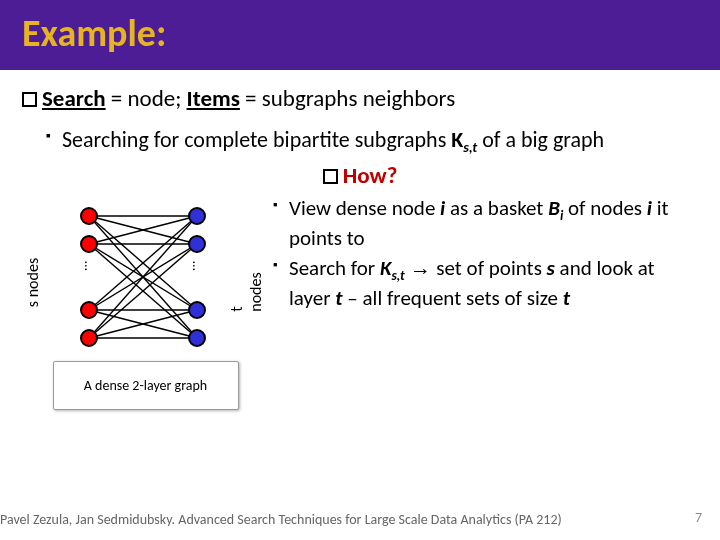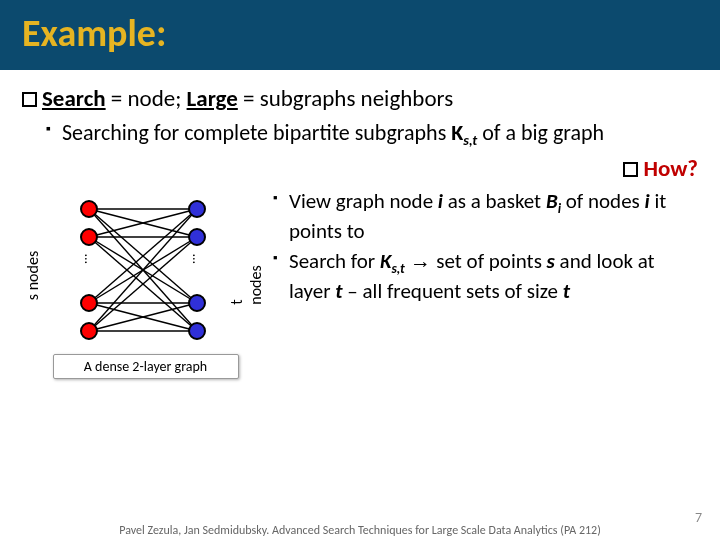--- a/index.html
+++ b/index.html
@@ -1,59 +1,59 @@
 <!DOCTYPE html>
 <html><head>
 <meta charset="utf-8">
 <style>
   * { margin: 0; padding: 0; box-sizing: border-box; }
   body { width: 720px; height: 540px; font-family: Calibri, Arial, sans-serif; background: #fff; position: relative; }
-  .titlebar { background: #0c4a6e; padding: 10px 22px 14px; }
+  .titlebar { background: #4c1d95; padding: 10px 22px 14px; }
   .titlebar h1 { color: #e6b422; font-size: 38px; font-weight: 700; }
   .content { padding: 12px 22px 0 22px; }
   .line { font-size: 23px; line-height: 1.3; color: #000; margin: 2px 0; }
   .chk { display: inline-block; width: 15px; height: 15px; border: 2px solid #000; vertical-align: -1px; margin-right: 5px; }
   .b { font-weight: 700; }
   .u { text-decoration: underline; }
-  .sub { position: relative; margin: 5px 0 4px 24px; padding-left: 16px; font-size: 22px; line-height: 1.3; }
+  .sub { position: relative; margin: 12px 0 4px 24px; padding-left: 16px; font-size: 22px; line-height: 1.3; }
   .sub::before { content: "▪"; position: absolute; left: 0; top: 1px; font-size: 14px; }
-  .howrow { text-align: right; margin: 4px 0 6px; }
+  .howrow { text-align: center; margin: 4px 0 6px; }
   .how { font-size: 23px; }
   .red { color: #c00000; font-weight: 700; }
   .lower { display: flex; align-items: flex-start; gap: 10px; margin-top: 4px; padding: 0 10px 0 6px; }
   .diag-col { width: 235px; flex: none; }
   .diagram { position: relative; width: 235px; height: 160px; }
   .ylabel { position: absolute; top: 78px; font-size: 16px; transform: rotate(-90deg); transform-origin: center; }
   .yl-left { left: -20px; }
   .yl-right { left: 198px; }
   .node { position: absolute; width: 18px; height: 18px; border-radius: 50%; border: 2px solid #000; }
   .red-n { background: #ff0000; }
   .blue-n { background: #3030d8; }
   .dots { position: absolute; font-size: 14px; line-height: 6px; color: #000; writing-mode: vertical-rl; letter-spacing: 2px; }
-  .cap { width: 186px; margin: 6px auto 0; padding: 3px 6px; border: 1px solid #999; border-radius: 2px; box-shadow: 1px 1px 3px rgba(0,0,0,.3); font-size: 14px; text-align: center; background: #fff; }
+  .cap { width: 186px; margin: 6px auto 0; padding: 15px 6px; border: 1px solid #999; border-radius: 2px; box-shadow: 1px 1px 3px rgba(0,0,0,.3); font-size: 14px; text-align: center; background: #fff; }
   .right-list { flex: 1; font-size: 21px; line-height: 1.28; }
   .right-list .item { position: relative; padding-left: 16px; margin-bottom: 4px; }
   .right-list .item::before { content: "▪"; position: absolute; left: 0; top: 2px; font-size: 13px; }
   .arrow { font-family: "Cambria Math", serif; }
   .subscript { font-size: .65em; vertical-align: sub; font-style: italic; }
   .it { font-style: italic; }
-  .footer { position: absolute; bottom: 3px; width: 100%; text-align: center; font-size: 12px; color: #666; }
+  .footer { position: absolute; bottom: 12px; width: 100%; font-size: 14px; color: #666; }
   .pnum { position: absolute; bottom: 14px; right: 18px; font-size: 14px; color: #888; }
   svg { position: absolute; left: 0; top: 0; }
 </style>
 </head>
 <body>
 
 <div class="titlebar">
   <h1>Example:</h1>
 </div>
 
 <div class="content">
   <div class="line">
-    <span class="chk"></span><span class="b u">Search</span><span> = node; </span><span class="b u">Large</span><span> = subgraphs neighbors</span>
+    <span class="chk"></span><span class="b u">Search</span><span> = node; </span><span class="b u">Items</span><span> = subgraphs neighbors</span>
   </div>
 
   <div class="sub">
     <span>Searching for complete bipartite subgraphs </span><span class="b">K</span><span class="b subscript">s,t</span><span> of a big graph</span>
   </div>
 
   <div class="howrow">
     <span class="how"><span class="chk"></span><span class="red">How?</span></span>
   </div>
 
@@ -91,21 +91,21 @@
         <div class="node blue-n" style="left:160px;top:40px"></div>
         <div class="dots" style="left:166px;top:66px">…</div>
         <div class="node blue-n" style="left:160px;top:106px"></div>
         <div class="node blue-n" style="left:160px;top:134px"></div>
       </div>
       <div class="cap">A dense 2-layer graph</div>
     </div>
 
     <div class="right-list">
       <div class="item">
-        <span>View graph node </span><span class="b it">i</span><span> as a basket </span><span class="b it">B</span><span class="b subscript">i</span><span> of nodes </span><span class="b it">i</span><span> it points to</span>
+        <span>View dense node </span><span class="b it">i</span><span> as a basket </span><span class="b it">B</span><span class="b subscript">i</span><span> of nodes </span><span class="b it">i</span><span> it points to</span>
       </div>
       <div class="item">
         <span>Search for </span><span class="b it">K</span><span class="b subscript">s,t</span><span class="arrow"> → </span><span> set of points </span><span class="b it">s</span><span> and look at layer </span><span class="b it">t</span><span> – all frequent sets of size </span><span class="b it">t</span>
       </div>
     </div>
   </div>
 </div>
 
 <div class="footer">Pavel Zezula, Jan Sedmidubsky. Advanced Search Techniques for Large Scale Data Analytics (PA 212)</div>
 <div class="pnum">7</div>

